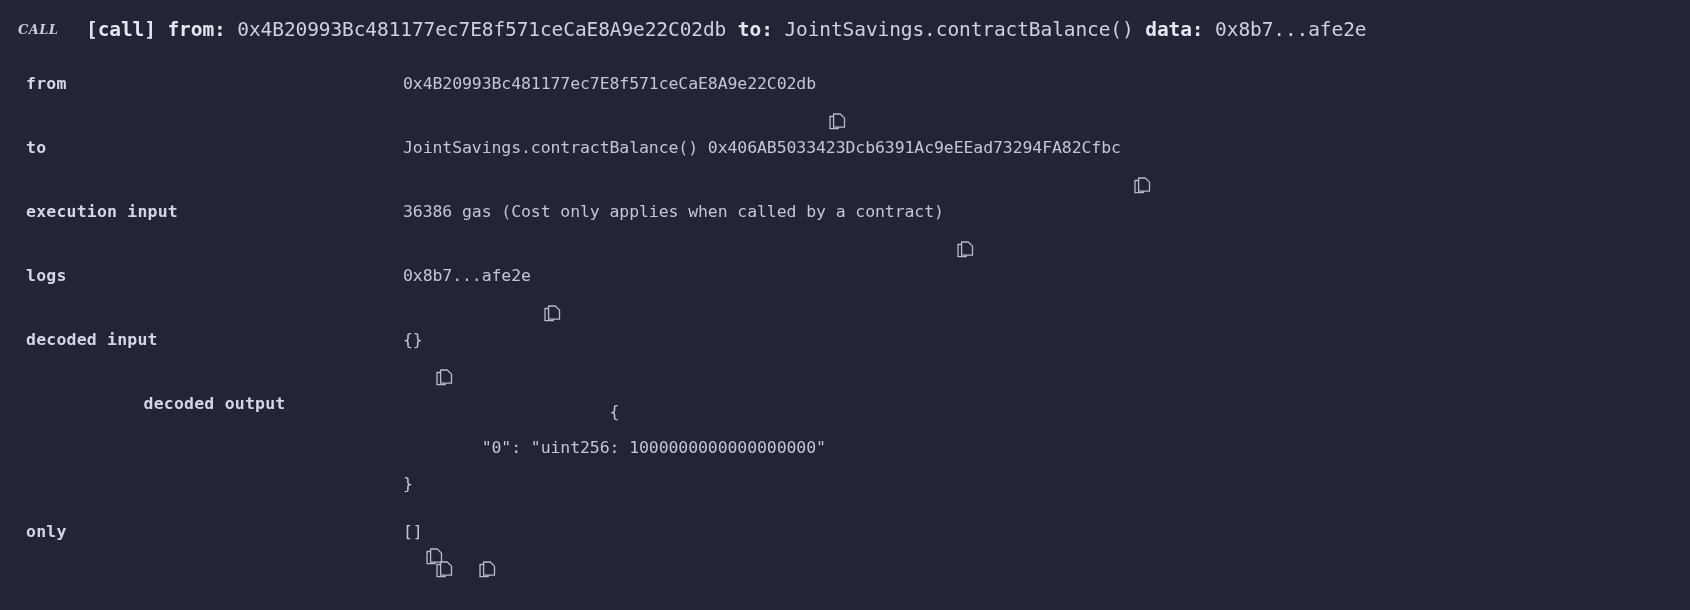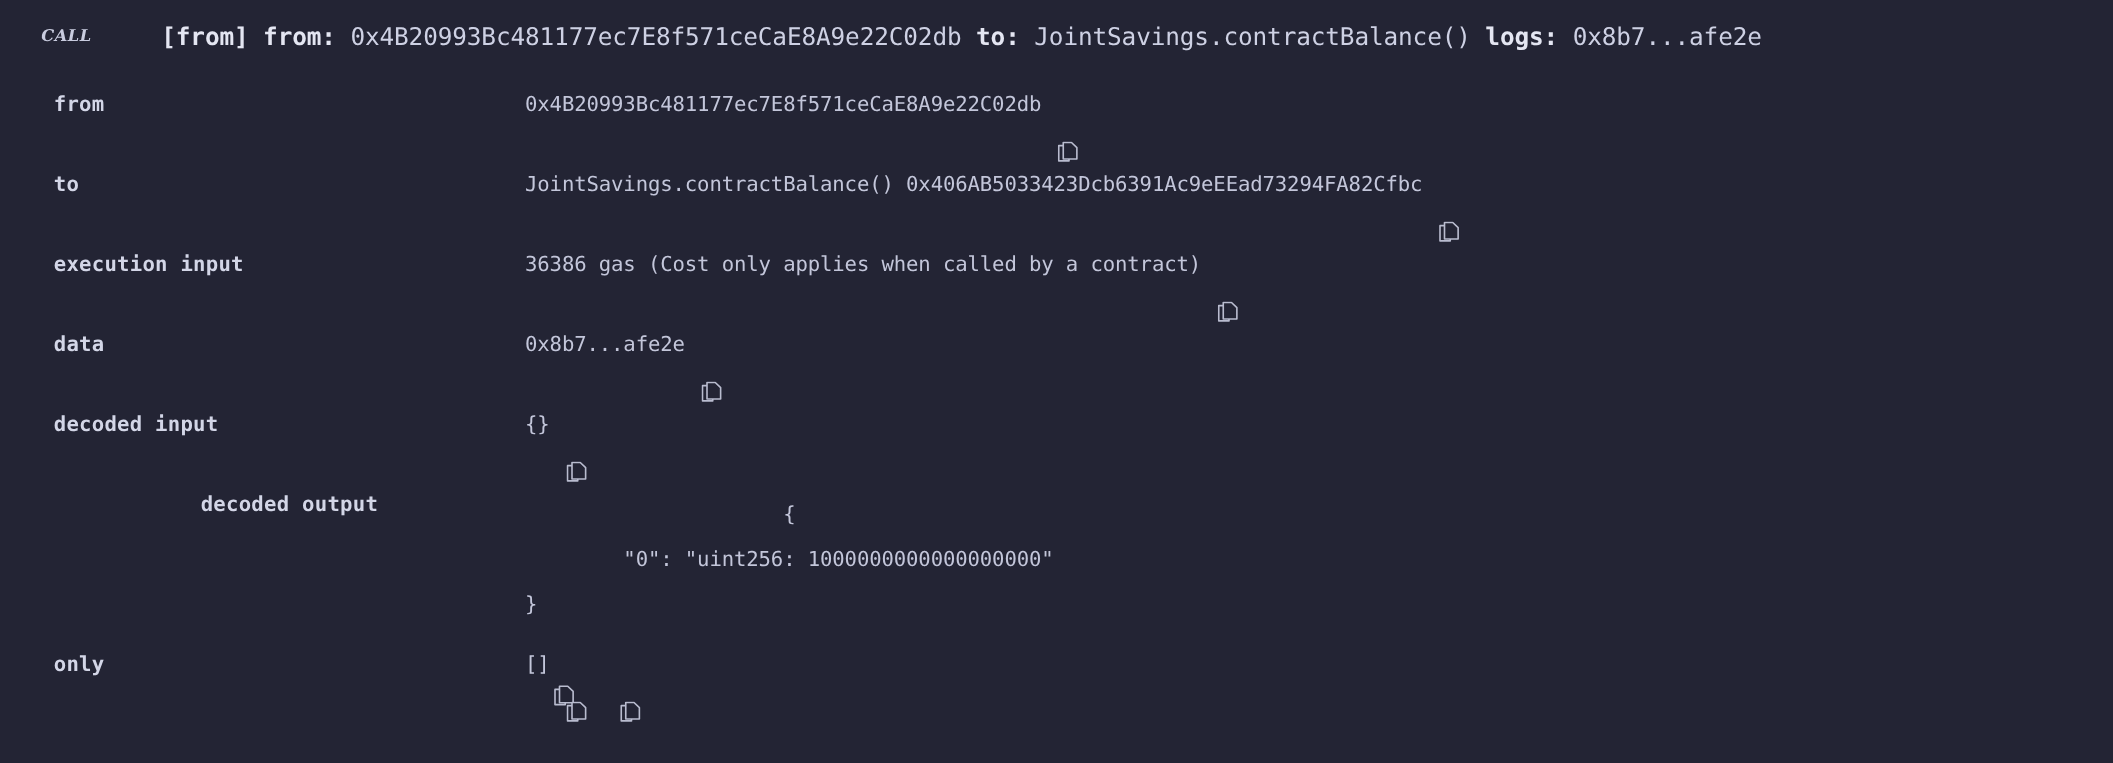--- a/index.html
+++ b/index.html
@@ -22,23 +22,22 @@
     height: 610px;
     background: #232434;
     box-sizing: border-box;
   }
 
   
   .call-header {
     display: flex;
     align-items: center;
     height: 58px;
-    padding-left: 33px;
+    padding-left: 18px;
     white-space: nowrap;
-    gap: 28px;
   }
   .call-badge {
     font-family: "DejaVu Serif", "Liberation Serif", serif;
     font-size: 13px;
     font-weight: 700;
     font-style: italic;
     letter-spacing: 0.4px;
     color: #c9ccdf;
     width: 68px;
     flex: 0 0 68px;
@@ -59,21 +58,20 @@
 
   
   .rows {
     padding-left: 26px;
     padding-top: 14px;
   }
   .row {
     display: flex;
     align-items: flex-start;
     min-height: 64px;
-    margin-left: 17px;
   }
   .row-label {
     flex: 0 0 377px;
     font-size: 16.5px;
     font-weight: 700;
     color: #d3d6e7;
     letter-spacing: 0.2px;
     padding-top: 2px;
   }
   .row-value {
@@ -119,21 +117,21 @@
     align-items: center;
   }
 </style>
 </head>
 <body>
 
 <div class="panel">
 
   <div class="call-header">
     <span class="call-badge">CALL</span>
-    <span class="call-summary"><span class="kw">[from]</span><span> </span><span class="kw">from:</span><span> </span><span class="val">0x4B20993Bc481177ec7E8f571ceCaE8A9e22C02db</span><span> </span><span class="kw">to:</span><span> </span><span class="val">JointSavings.contractBalance()</span><span> </span><span class="kw">logs:</span><span> </span><span class="val">0x8b7...afe2e</span></span>
+    <span class="call-summary"><span class="kw">[call]</span><span> </span><span class="kw">from:</span><span> </span><span class="val">0x4B20993Bc481177ec7E8f571ceCaE8A9e22C02db</span><span> </span><span class="kw">to:</span><span> </span><span class="val">JointSavings.contractBalance()</span><span> </span><span class="kw">data:</span><span> </span><span class="val">0x8b7...afe2e</span></span>
   </div>
 
   <div class="rows">
 
     <div class="row">
       <div class="row-label">from</div>
       <div class="row-value">
         <span class="txt">0x4B20993Bc481177ec7E8f571ceCaE8A9e22C02db</span>
         <span class="copy-icon">
           <svg width="17" height="19" viewBox="0 0 17 19" fill="none">
@@ -164,21 +162,21 @@
         <span class="copy-icon">
           <svg width="17" height="19" viewBox="0 0 17 19" fill="none">
             <path d="M1 3.5h8.2v12.2H1z" stroke="#b9bccf" stroke-width="1.3" stroke-linejoin="round"></path>
             <path d="M4.6 1h6.6l4.3 4.1v9.1H4.6z" fill="#232434" stroke="#b9bccf" stroke-width="1.3" stroke-linejoin="round"></path>
           </svg>
         </span>
       </div>
     </div>
 
     <div class="row">
-      <div class="row-label">data</div>
+      <div class="row-label">logs</div>
       <div class="row-value">
         <span class="txt">0x8b7...afe2e</span>
         <span class="copy-icon">
           <svg width="17" height="19" viewBox="0 0 17 19" fill="none">
             <path d="M1 3.5h8.2v12.2H1z" stroke="#b9bccf" stroke-width="1.3" stroke-linejoin="round"></path>
             <path d="M4.6 1h6.6l4.3 4.1v9.1H4.6z" fill="#232434" stroke="#b9bccf" stroke-width="1.3" stroke-linejoin="round"></path>
           </svg>
         </span>
       </div>
     </div>

